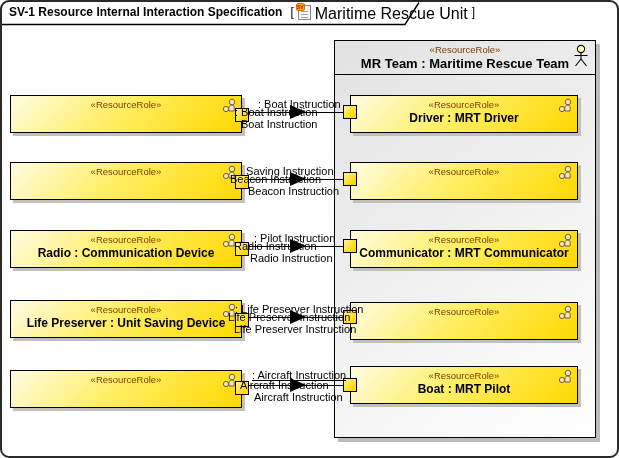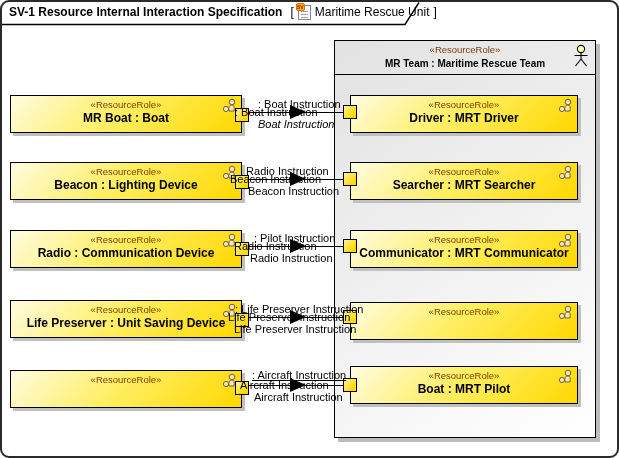--- a/index.html
+++ b/index.html
@@ -9,21 +9,21 @@
     border:2px solid #2a2a2a; border-radius:9px; overflow:hidden;
   }
   
   .tab-svg { position:absolute; left:0; top:0; }
   .tab-text {
     position:absolute; left:7px; top:3px; height:18px;
     display:flex; align-items:flex-start; gap:4px; white-space:nowrap;
   }
   .tab-heading { font-weight:bold; font-size:12px; color:#000; }
   .tab-bracket { font-size:12px; color:#000; padding-left:4px; }
-  .tab-context { font-size:12px; color:#000; }
+  .tab-context { font-size:16px; color:#000; }
   .sv-icon { position:relative; width:13px; height:15px; background:#f8f8f8;
     border:1px solid #7a8aa0; display:inline-block; }
   .sv-icon .line { position:absolute; left:2px; right:2px; height:1px; background:#9aa6b6; }
   .sv-icon .badge {
     position:absolute; left:-3px; top:-3px; width:9px; height:8px;
     background:#ffb300; border:1px solid #c87800; border-radius:2px;
     font-size:5px; font-weight:bold; color:#b00000; line-height:6px; text-align:center;
   }
   
   .container-box {
@@ -41,21 +41,21 @@
   .node {
     position:absolute; height:38px; border:1px solid #000; text-align:center;
     background:linear-gradient(135deg,#fffce3 0%,#ffef66 45%,#ffd800 100%);
     box-shadow:3px 3px 0 #c0c0c0; padding-top:3px; z-index:2;
   }
   .node-left { left:8px; width:232px; }
   .node-right { left:348px; width:228px; }
   .stereotype { font-size:9.5px; color:#7a3c00; line-height:12px; }
   .node-name { font-size:12px; font-weight:bold; color:#000; line-height:15px; }
   .hdr-stereotype { font-size:9.5px; color:#7a3c00; line-height:12px; }
-  .hdr-name { font-size:10px; font-weight:bold; color:#000; line-height:15px; }
+  .hdr-name { font-size:13px; font-weight:bold; color:#000; line-height:15px; }
   .role-icon { position:absolute; top:2px; right:3px; }
   
   .cline { position:absolute; height:1px; background:#000; z-index:3; }
   .arrow {
     position:absolute; width:0; height:0; z-index:3;
     border-top:7px solid transparent; border-bottom:7px solid transparent;
     border-left:16px solid #000;
   }
   .port {
     position:absolute; width:14px; height:14px; border:1px solid #000;
@@ -93,30 +93,28 @@
         <line x1="9" y1="9" x2="9" y2="15" stroke="#000" stroke-width="1.1"></line>
         <line x1="2.5" y1="11.5" x2="15.5" y2="11.5" stroke="#000" stroke-width="1.1"></line>
         <line x1="9" y1="15" x2="3.5" y2="22" stroke="#000" stroke-width="1.1"></line>
         <line x1="9" y1="15" x2="14.5" y2="22" stroke="#000" stroke-width="1.1"></line>
       </svg>
     </div>
   </div>
 
   <div class="node node-left" style="top:93px">
     <div class="stereotype">«ResourceRole»</div>
-    <div class="node-name">MR Boat : Boat</div>
     <svg class="role-icon" width="17" height="16">
       <circle cx="5" cy="11" r="2.6" fill="#f3e7c3" stroke="#7a5c2e"></circle>
       <circle cx="11" cy="4" r="2.8" fill="#f3e7c3" stroke="#7a5c2e"></circle>
       <path d="M8 13 Q7 7 11 7 Q14 7 13 13 Z" fill="#f3e7c3" stroke="#7a5c2e"></path>
     </svg>
   </div>
   <div class="node node-left" style="top:160px">
     <div class="stereotype">«ResourceRole»</div>
-    <div class="node-name">Beacon : Lighting Device</div>
     <svg class="role-icon" width="17" height="16">
       <circle cx="5" cy="11" r="2.6" fill="#f3e7c3" stroke="#7a5c2e"></circle>
       <circle cx="11" cy="4" r="2.8" fill="#f3e7c3" stroke="#7a5c2e"></circle>
       <path d="M8 13 Q7 7 11 7 Q14 7 13 13 Z" fill="#f3e7c3" stroke="#7a5c2e"></path>
     </svg>
   </div>
   <div class="node node-left" style="top:228px">
     <div class="stereotype">«ResourceRole»</div>
     <div class="node-name">Radio : Communication Device</div>
     <svg class="role-icon" width="17" height="16">
@@ -147,21 +145,20 @@
     <div class="stereotype">«ResourceRole»</div>
     <div class="node-name">Driver : MRT Driver</div>
     <svg class="role-icon" width="17" height="16">
       <circle cx="5" cy="11" r="2.6" fill="#f3e7c3" stroke="#7a5c2e"></circle>
       <circle cx="11" cy="4" r="2.8" fill="#f3e7c3" stroke="#7a5c2e"></circle>
       <path d="M8 13 Q7 7 11 7 Q14 7 13 13 Z" fill="#f3e7c3" stroke="#7a5c2e"></path>
     </svg>
   </div>
   <div class="node node-right" style="top:160px">
     <div class="stereotype">«ResourceRole»</div>
-    <div class="node-name">Searcher : MRT Searcher</div>
     <svg class="role-icon" width="17" height="16">
       <circle cx="5" cy="11" r="2.6" fill="#f3e7c3" stroke="#7a5c2e"></circle>
       <circle cx="11" cy="4" r="2.8" fill="#f3e7c3" stroke="#7a5c2e"></circle>
       <path d="M8 13 Q7 7 11 7 Q14 7 13 13 Z" fill="#f3e7c3" stroke="#7a5c2e"></path>
     </svg>
   </div>
   <div class="node node-right" style="top:228px">
     <div class="stereotype">«ResourceRole»</div>
     <div class="node-name">Communicator : MRT Communicator</div>
     <svg class="role-icon" width="17" height="16">
@@ -187,27 +184,27 @@
       <path d="M8 13 Q7 7 11 7 Q14 7 13 13 Z" fill="#f3e7c3" stroke="#7a5c2e"></path>
     </svg>
   </div>
 
   <div class="cline" style="left:247px; top:110px; width:94px;"></div>
   <div class="arrow" style="left:288px; top:103px;"></div>
   <div class="port" style="left:233px; top:106px;"></div>
   <div class="port" style="left:341px; top:103px;"></div>
   <div class="clabel" style="left:256px; top:96px;">: Boat Instruction</div>
   <div class="clabel" style="left:233px; top:104px;">: Boat Instruction</div>
-  <div class="clabel" style="left:256px; top:116px;font-style:italic;">Boat Instruction</div>
+  <div class="clabel" style="left:239px; top:116px;">Boat Instruction</div>
 
   <div class="cline" style="left:247px; top:177px; width:94px;"></div>
   <div class="arrow" style="left:288px; top:170px;"></div>
   <div class="port" style="left:233px; top:173px;"></div>
   <div class="port" style="left:341px; top:170px;"></div>
-  <div class="clabel" style="left:238px; top:163px;">: Radio Instruction</div>
+  <div class="clabel" style="left:238px; top:163px;">: Saving Instruction</div>
   <div class="clabel" style="left:228px; top:171px;">Beacon Instruction</div>
   <div class="clabel" style="left:246px; top:183px;">Beacon Instruction</div>
 
   <div class="cline" style="left:247px; top:244px; width:94px;"></div>
   <div class="arrow" style="left:288px; top:237px;"></div>
   <div class="port" style="left:233px; top:240px;"></div>
   <div class="port" style="left:341px; top:237px;"></div>
   <div class="clabel" style="left:252px; top:230px;">: Pilot Instruction</div>
   <div class="clabel" style="left:232px; top:238px;">Radio Instruction</div>
   <div class="clabel" style="left:248px; top:250px;">Radio Instruction</div>

